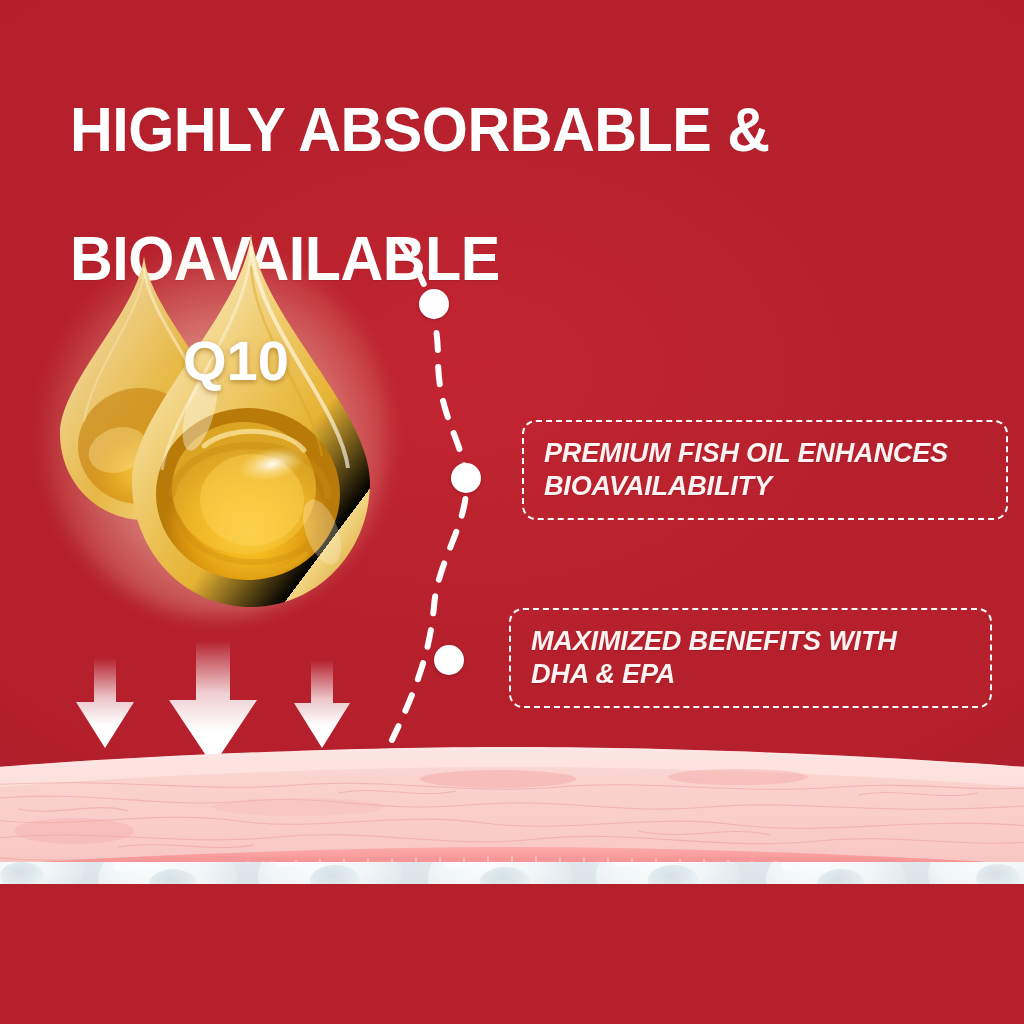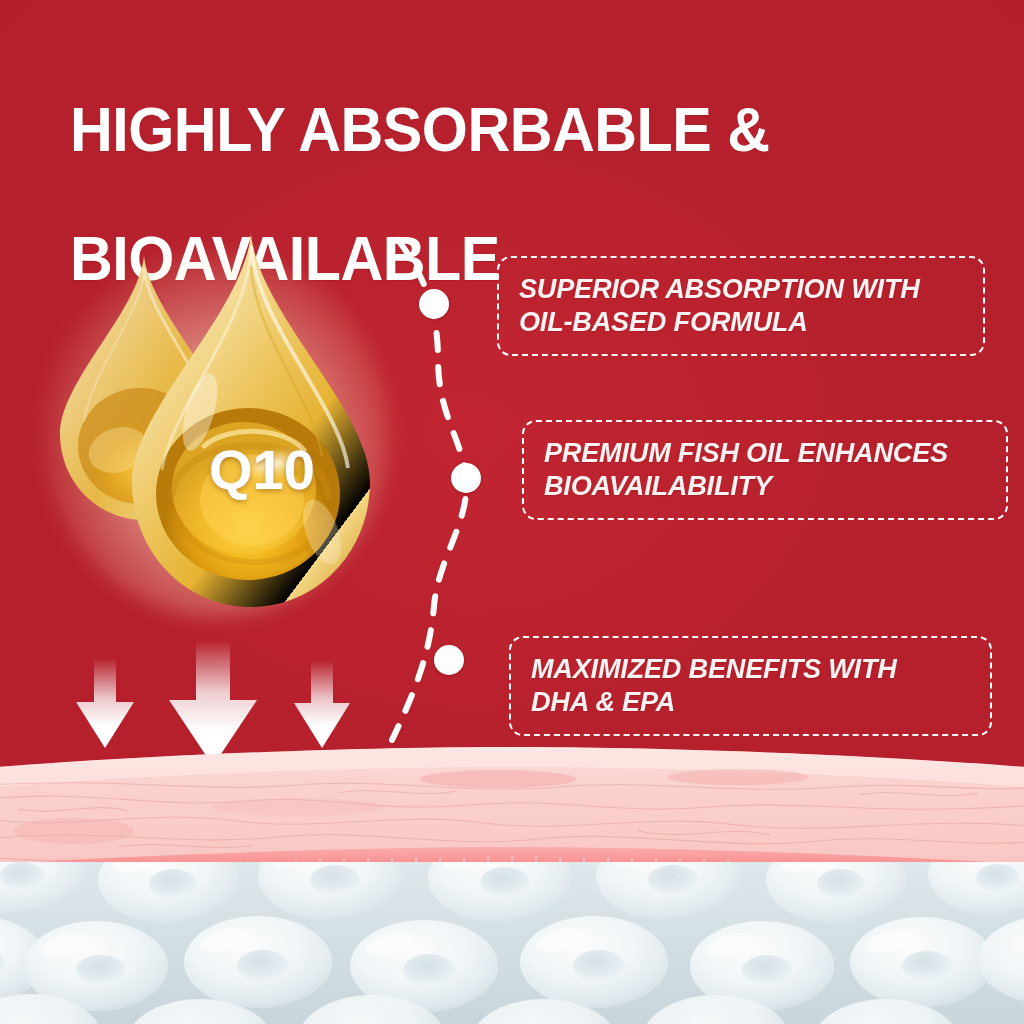--- a/index.html
+++ b/index.html
@@ -2,21 +2,21 @@
 <html><head>
 <meta charset="utf-8">
 <title>Highly Absorbable &amp; Bioavailable</title>
 <style>
   html,body{margin:0;padding:0;}
   body{
     width:1024px;height:1024px;overflow:hidden;
     font-family:"Liberation Sans","DejaVu Sans",sans-serif;
     background:#b5202c;
   }
-  #stage{position:relative;width:1024px;height:1024px;overflow:hidden;background:#b5202c;text-decoration:underline;}
+  #stage{position:relative;width:1024px;height:884px;overflow:hidden;background:#b5202c;text-decoration:underline;}
 
   
   .bg-base{position:absolute;inset:0;background:#b5202c;}
   .bg-vignette{
     position:absolute;inset:0;
     background:
       radial-gradient(ellipse 70% 55% at 46% 42%, rgba(196,38,50,.85) 0%, rgba(181,32,44,0) 62%),
       radial-gradient(ellipse 120% 95% at 50% 40%, rgba(0,0,0,0) 55%, rgba(108,14,22,.40) 100%);
   }
 
@@ -42,22 +42,22 @@
     border-radius:50%;
     background:radial-gradient(ellipse at 52% 55%, rgba(255,245,225,.80) 0%, rgba(255,235,205,.42) 40%, rgba(255,220,180,.12) 66%, rgba(255,210,160,0) 78%);
     filter:blur(9px);
   }
   .droplet{position:absolute;}
   .droplet svg{display:block;overflow:visible;}
   .drop-back{left:8px;top:22px;width:176px;height:268px;opacity:.97;}
   .drop-front{left:78px;top:0px;width:250px;height:378px;}
 
   .q10{
-    position:absolute;left:89px;top:0px;width:250px;height:378px;
-    display:flex;align-items:center;justify-content:center;
+    position:absolute;left:63px;top:0px;width:250px;height:378px;
+    display:flex;align-items:flex-start;justify-content:center;
     padding-top:96px;box-sizing:border-box;
     pointer-events:none;
   }
   .q10 span{
     color:#ffffff;font-weight:700;font-size:56px;letter-spacing:0px;
     text-shadow:0 2px 5px rgba(140,78,0,.55), 0 0 2px rgba(255,255,255,.5);
   }
 
   
   .arrows{position:absolute;left:56px;top:640px;width:340px;height:110px;}
@@ -92,21 +92,21 @@
     font-weight:700;font-style:italic;
     font-size:27.5px;line-height:1.20;
     letter-spacing:-0.2px;
     transform:scaleX(.985);
     transform-origin:left center;
     white-space:pre-line;
     text-shadow:0 1px 1px rgba(120,14,22,.30);
   }
   .callout-1{left:497px;top:256px;width:488px;height:100px;}
   .callout-2{left:522px;top:420px;width:486px;height:100px;}
-  .callout-3{left:509px;top:636px;width:483px;height:100px;}
+  .callout-3{left:509px;top:608px;width:483px;height:100px;}
 
   
   .skin{position:absolute;left:-2px;top:735px;width:1028px;height:165px;overflow:hidden;}
   .skin svg{display:block;}
 
   .cells{position:absolute;left:0;top:862px;width:1024px;height:162px;overflow:hidden;
     background:linear-gradient(180deg,#dce5e9 0%,#cfdade 40%,#c6d3d8 100%);}
   .cells svg{display:block;}
 </style>
 </head>
@@ -244,24 +244,20 @@
 
   <div class="connector">
     <svg viewBox="0 0 110 500" width="110" height="500" aria-hidden="true">
       <path d="M8 0 C34 34 48 72 48 118 C48 176 72 198 76 238 C80 282 48 318 44 366 C40 414 24 454 2 500" fill="none" stroke="#ffffff" stroke-width="6" stroke-linecap="round" stroke-dasharray="17 17"></path>
     </svg>
   </div>
   <div class="node node-1"></div>
   <div class="node node-2"></div>
   <div class="node node-3"></div>
 
-  <div class="callout callout-1">
-    <div class="ctext">SUPERIOR ABSORPTION WITH
-OIL-BASED FORMULA</div>
-  </div>
   <div class="callout callout-2">
     <div class="ctext">PREMIUM FISH OIL ENHANCES
 BIOAVAILABILITY</div>
   </div>
   <div class="callout callout-3">
     <div class="ctext">MAXIMIZED BENEFITS WITH
 DHA &amp; EPA</div>
   </div>
 
   <div class="skin">

